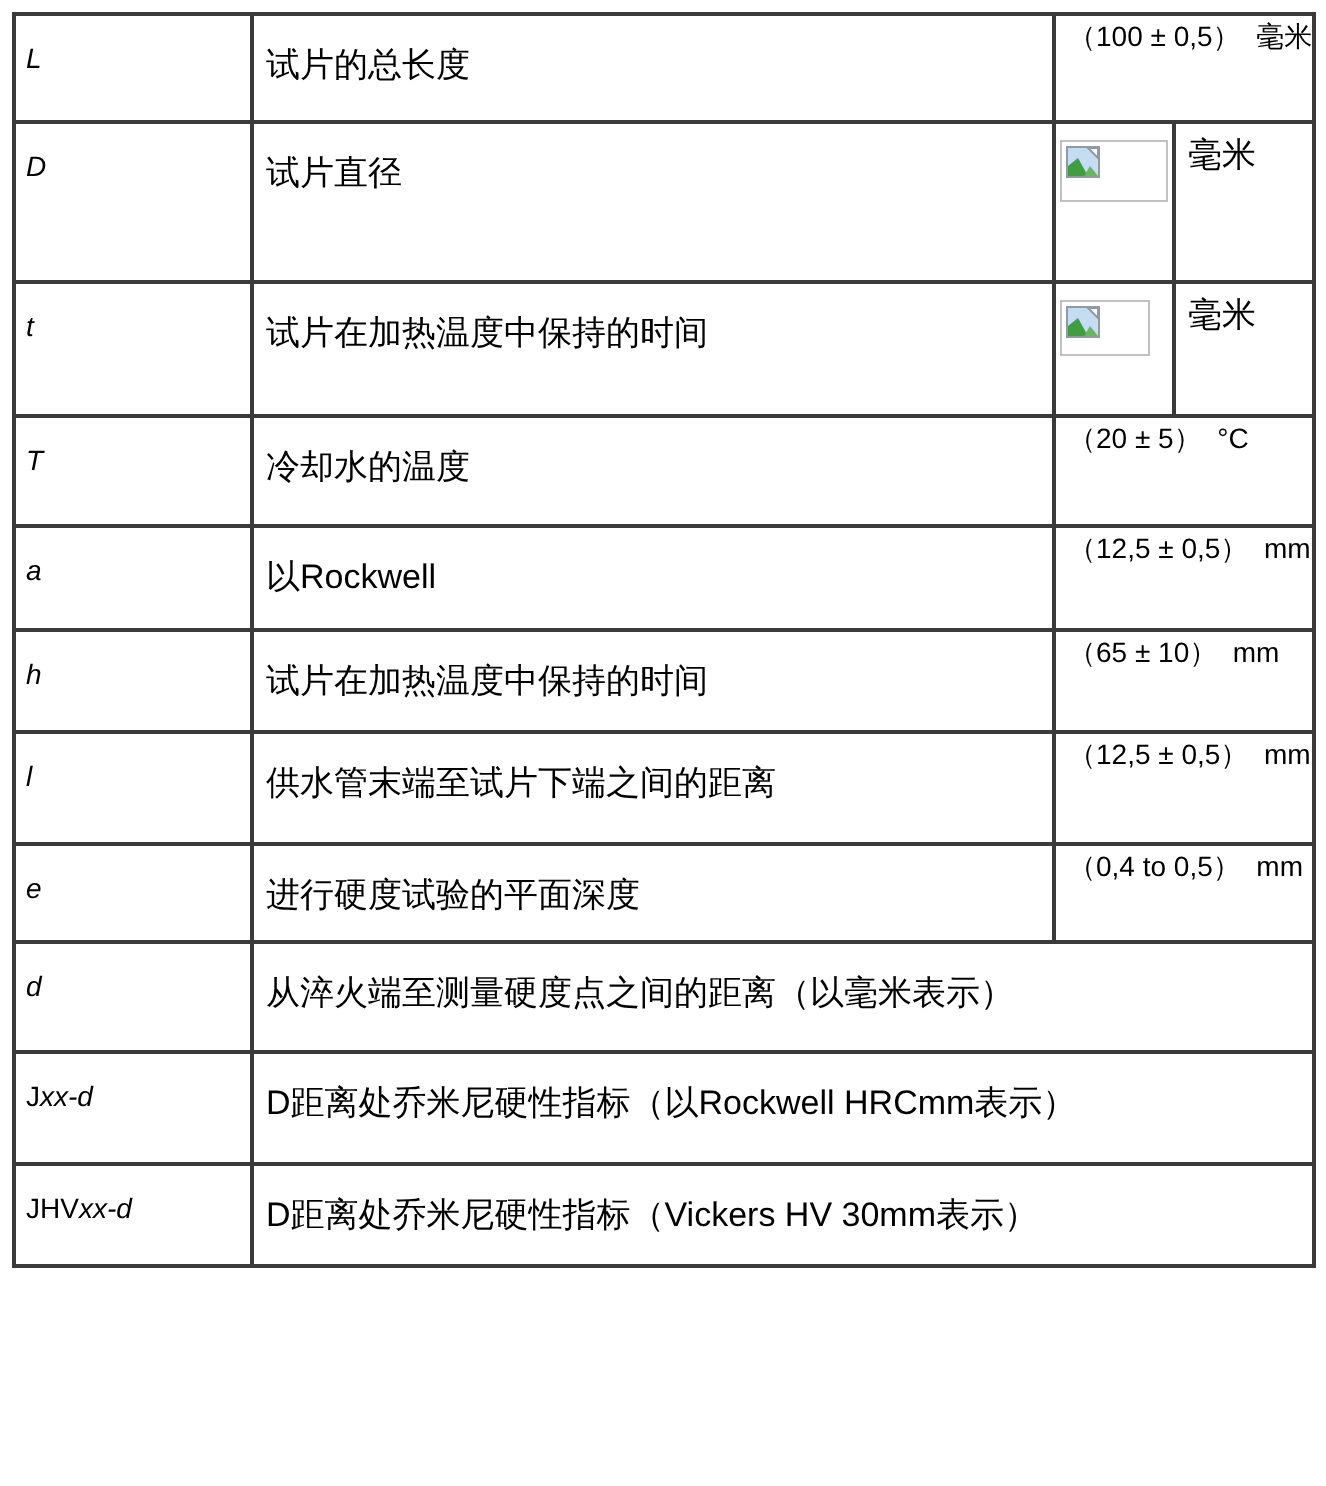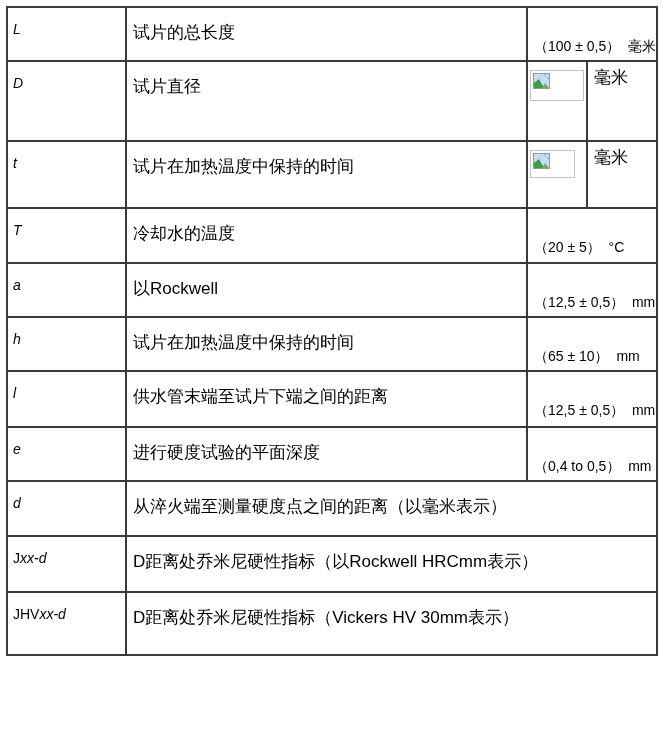--- a/index.html
+++ b/index.html
@@ -40,37 +40,37 @@
   tr.r-D    { height: 80px; }
   tr.r-t    { height: 67px; }
   tr.r-tm   { height: 55px; }
   tr.r-T    { height: 55px; }
   tr.r-a    { height: 52px; }
   tr.r-h    { height: 51px; }
   tr.r-l    { height: 56px; }
   tr.r-e    { height: 49px; }
   tr.r-d    { height: 55px; }
   tr.r-Jxx  { height: 56px; border-radius: 12px; }
-  tr.r-JHV  { height: 63px; }
+  tr.r-JHV  { height: 51px; }
   td.sym {
     font-size: 14px;
     padding-left: 5px;
   }
   td.sym i { font-style: italic; }
   td.sym .pre { font-style: normal; }
   td.sym sub {
     font-style: normal;
     font-size: 13px;
     vertical-align: -5px;
     line-height: 0;
   }
   td.val {
     font-size: 14px;
     white-space: pre;
-    padding-top: 30px;
+    padding-top: 2px;
   }
   td.img-cell {
     padding: 8px 2px 2px 2px;
   }
   td.unit-cell {
     padding-top: 4px;
   }
   .img-ph {
     display: inline-block;
     background: #ffffff;

